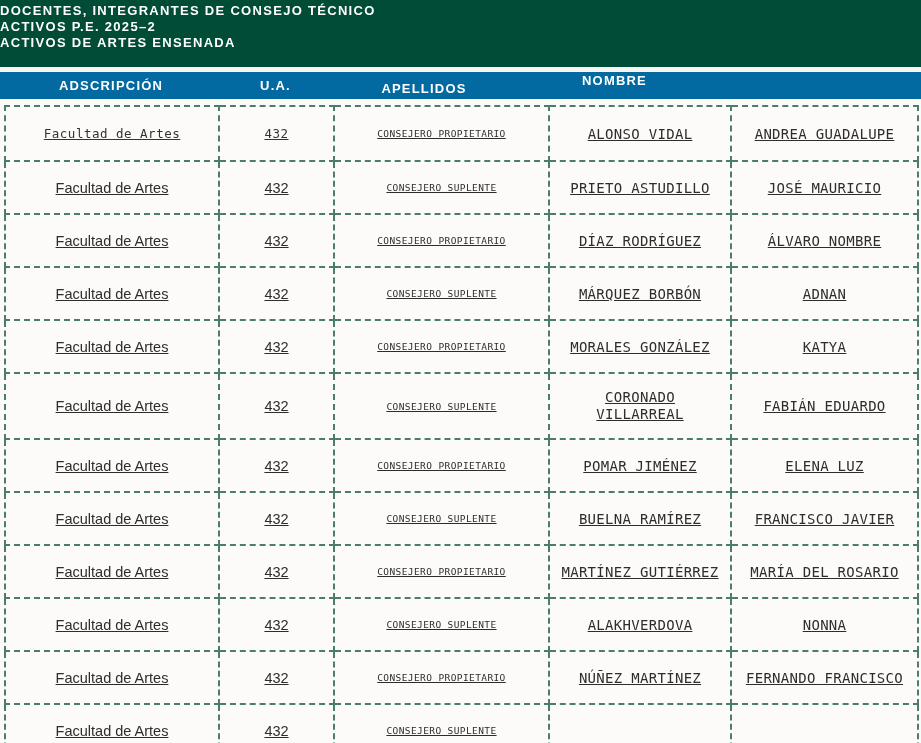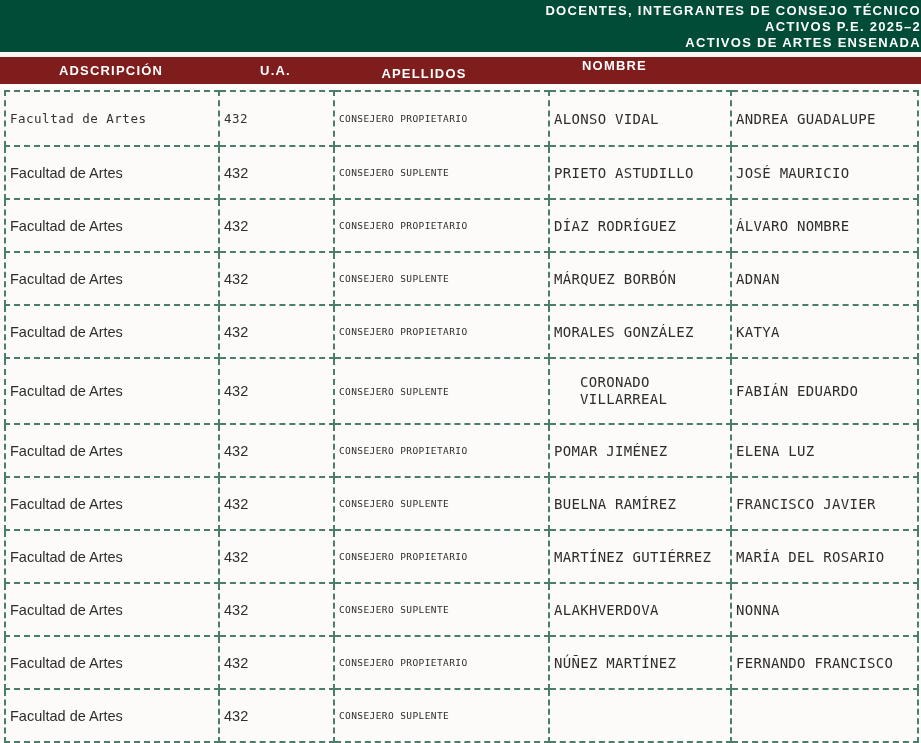--- a/index.html
+++ b/index.html
@@ -8,38 +8,38 @@
     background: #fdfbf9;
     font-family: "Liberation Sans", sans-serif;
     overflow: hidden;
   }
   .page { width: 921px; height: 743px; position: relative; }
 
   
   .title-band {
     background: #004c36;
     color: #ffffff;
-    height: 52px;
+    height: 67px;
     padding-top: 3px;
     box-sizing: border-box;
-    text-align: right;
+    text-align: left;
   }
   .title-band .tline {
     font-size: 13px;
     font-weight: bold;
     line-height: 16px;
     letter-spacing: 1.3px;
   }
 
   
   .band-gap { height: 5px; background: #f8f5f3; }
 
   
   .col-header-band {
-    background: #7f1d1d;
+    background: #0369a1;
     height: 27px;
     display: flex;
     align-items: center;
     padding: 0 4px;
     box-sizing: border-box;
   }
   .col-h {
     color: #ffffff;
     font-weight: bold;
     font-size: 13px;
@@ -55,26 +55,28 @@
 
   
   .tbl-wrap { padding: 6px 4px 0 4px; }
   table.consejo {
     border-collapse: collapse;
     table-layout: fixed;
     width: 913px;
   }
   table.consejo td {
     border: 2px dashed #4a7d6a;
+    text-align: center;
     vertical-align: middle;
     height: 53px;
     padding: 0 4px;
     box-sizing: border-box;
     overflow: hidden;
     color: #2d2d2d;
+    text-decoration: underline;
   }
   tr.r-first td { height: 55px; }
   tr.tall td { height: 66px; }
 
   
   td.c-ads, td.c-ua {
     font-family: "Liberation Sans", sans-serif;
     font-size: 14.5px;
     color: #222222;
   }

